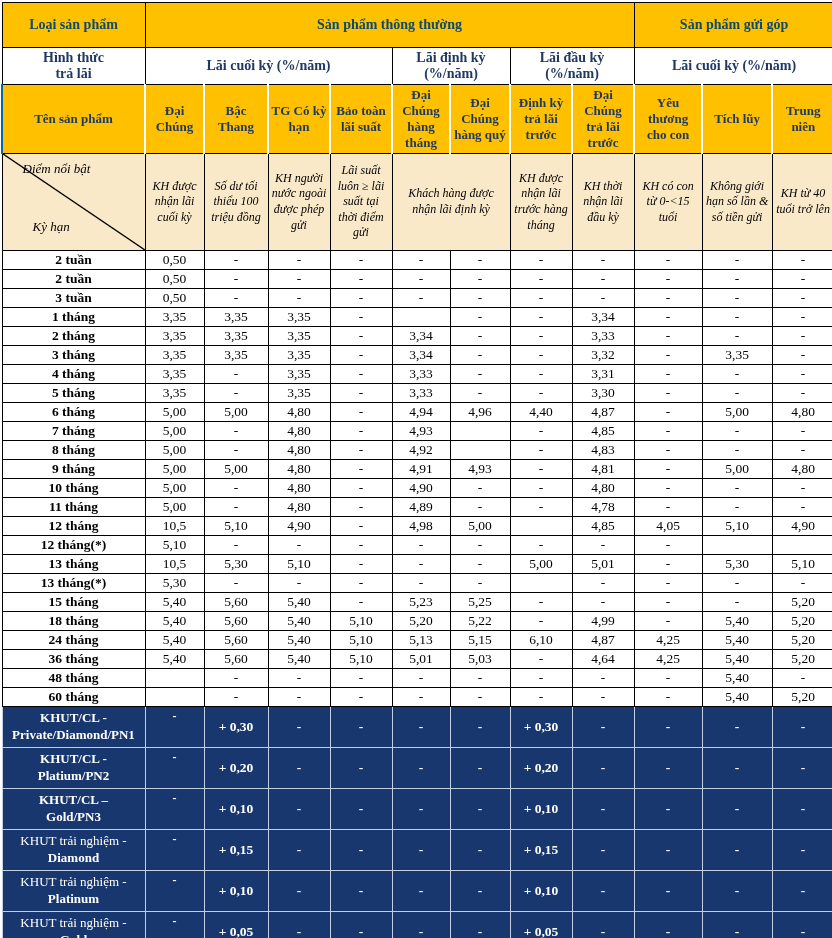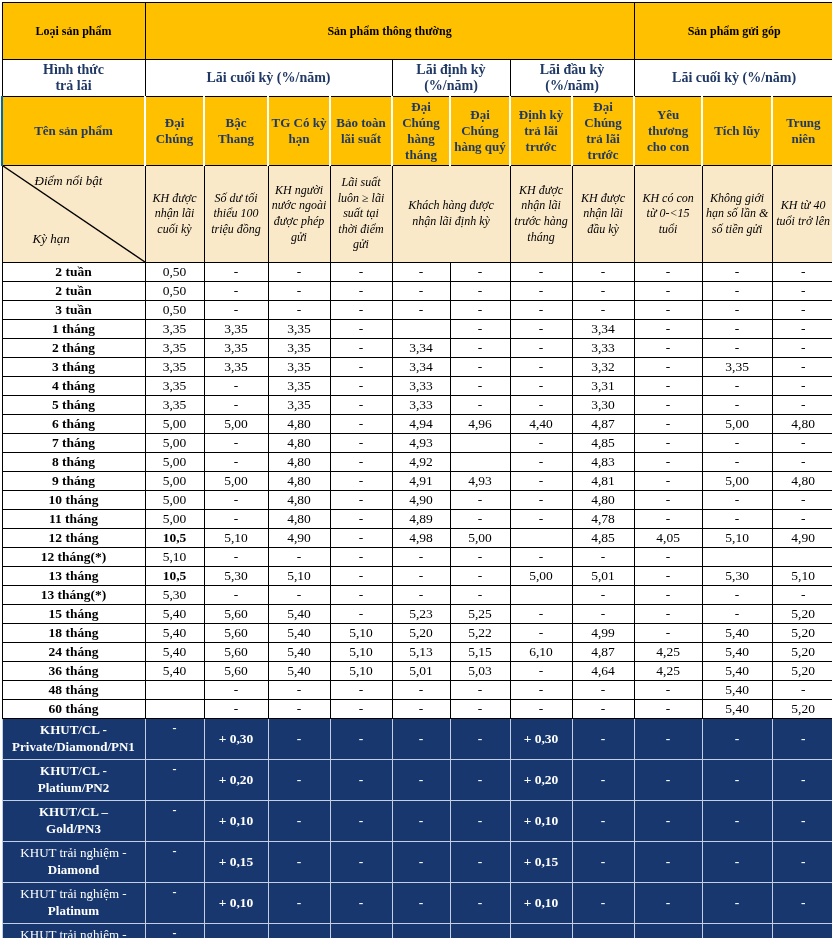--- a/index.html
+++ b/index.html
@@ -1,48 +1,48 @@
 <!DOCTYPE html>
 <html><head>
 <meta charset="utf-8">
 <style>
   html,body { margin:0; padding:0; background:#fff; }
   body { width:832px; height:938px; padding:2px 0 0 1px; box-sizing:border-box;
          font-family:"Liberation Serif","DejaVu Serif",serif; }
   table { width:830px; border-collapse:collapse; table-layout:fixed; color:#000; }
 
   
-  tr.h1 th { background:#FFC000; color:#000000; font-weight:bold; font-size:12px;
-             border:1px solid #000; height:28px; padding:14px 2px; }
+  tr.h1 th { background:#FFC000; color:#0c4a6e; font-weight:bold; font-size:14px;
+             border:1px solid #000; height:28px; padding:8px 2px; }
   tr.h2 th { background:#fff; color:#1F3864; font-weight:bold; font-size:14px;
              border:1px solid #000; height:36px; padding:0 2px;
              white-space:pre-line; line-height:1.15; }
 
   
   tr.h3 th { background:#FFC000; color:#1F3864; font-weight:bold; font-size:13px;
              border-left:2px solid #fff; border-right:2px solid #fff;
              border-top:1px solid #000; border-bottom:1px solid #000;
              height:68px; padding:0 2px; line-height:1.25; vertical-align:middle; }
   tr.h3 th:first-child { border-left:2px solid #0369a1; }
   tr.h3 th:last-child  { border-right:1px solid #000; }
 
   
   tr.h4 td { background:#FAE9C9; border:1px solid #000; font-style:italic;
              font-size:12px; text-align:center; vertical-align:middle;
              height:96px; line-height:1.3; padding:0 3px; }
   td.diag { position:relative; padding:0; }
   td.diag svg { position:absolute; left:0; top:0; width:100%; height:100%; display:block; }
-  td.diag .lab-top    { position:absolute; top:7px;  left:32px; font-style:italic; font-size:13px; }
+  td.diag .lab-top    { position:absolute; top:7px;  left:20px; font-style:italic; font-size:13px; }
   td.diag .lab-bottom { position:absolute; bottom:14px; left:30px; font-size:13px; }
 
   
   tbody.rates td { border:1px solid #000; text-align:center; vertical-align:middle;
                    font-size:13.5px; height:18px; padding:0 1px; }
   tbody.rates td.term { font-weight:bold; }
-  tbody.rates td.b { font-weight:bold;border-radius:6px; }
+  tbody.rates td.b { font-weight:normal;border-radius:6px; }
 
   
   tr.vip td { background:#17376E; color:#fff; border:1px solid #C3D0E4;
               font-weight:bold; font-size:13.5px; height:38px;
               text-align:center; vertical-align:middle; }
   tr.vip td:nth-child(2) { vertical-align:top; padding-top:2px; font-size:12px; }
   tr.vip td.term { font-size:13px; line-height:1.3; vertical-align:middle; }
   tr.vip .l1 { font-weight:normal; }
   tr.vip .l1.b { font-weight:bold; }
   tr.vip .l2 { font-weight:bold;text-align:center; }
@@ -102,21 +102,21 @@
         </svg>
         <span class="lab-top">Điểm nổi bật</span>
         <span class="lab-bottom">Kỳ hạn</span>
       </td>
     <td>KH được nhận lãi cuối kỳ</td>
         <td>Số dư tối thiểu 100 triệu đồng</td>
         <td>KH người nước ngoài được phép gửi</td>
         <td>Lãi suất luôn ≥ lãi suất tại thời điểm gửi</td>
         <td colspan="2">Khách hàng được nhận lãi định kỳ</td>
         <td>KH được nhận lãi trước hàng tháng</td>
-        <td>KH được nhận lãi đầu kỳ</td>
+        <td>KH thời nhận lãi đầu kỳ</td>
         <td>KH có con từ 0-&lt;15 tuổi</td>
         <td>Không giới hạn số lần &amp; số tiền gửi</td>
         <td>KH từ 40 tuổi trở lên</td>
       </tr>
   </thead>
   <tbody class="rates">
       <tr>
         <td class="term">2 tuần</td>
         <td>0,50</td>
         <td>-</td>

